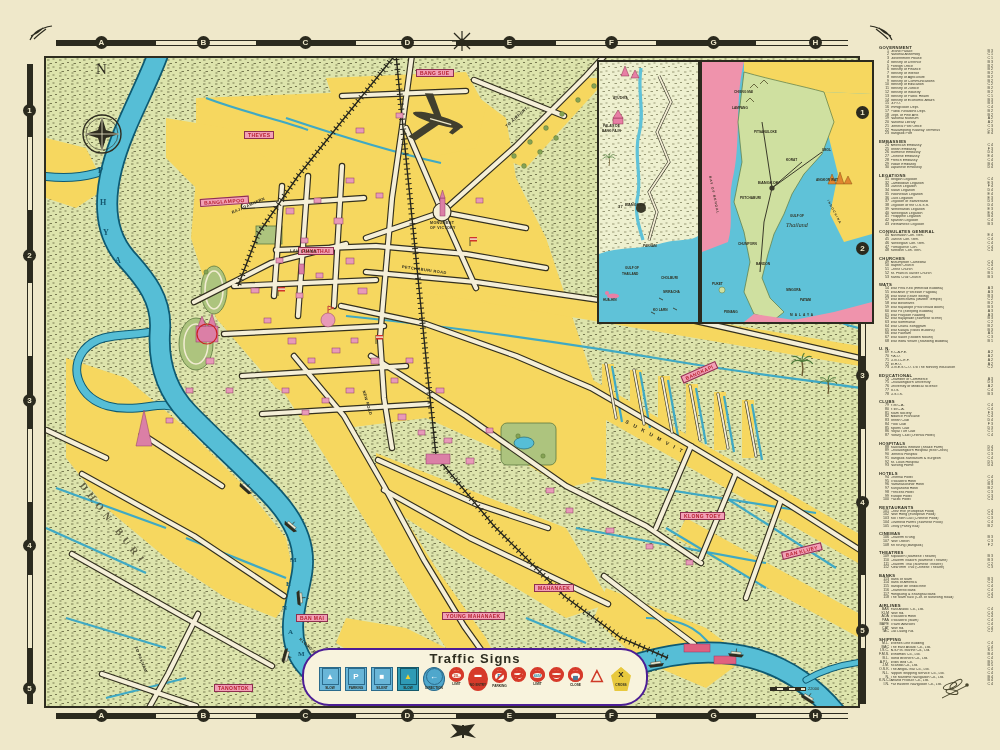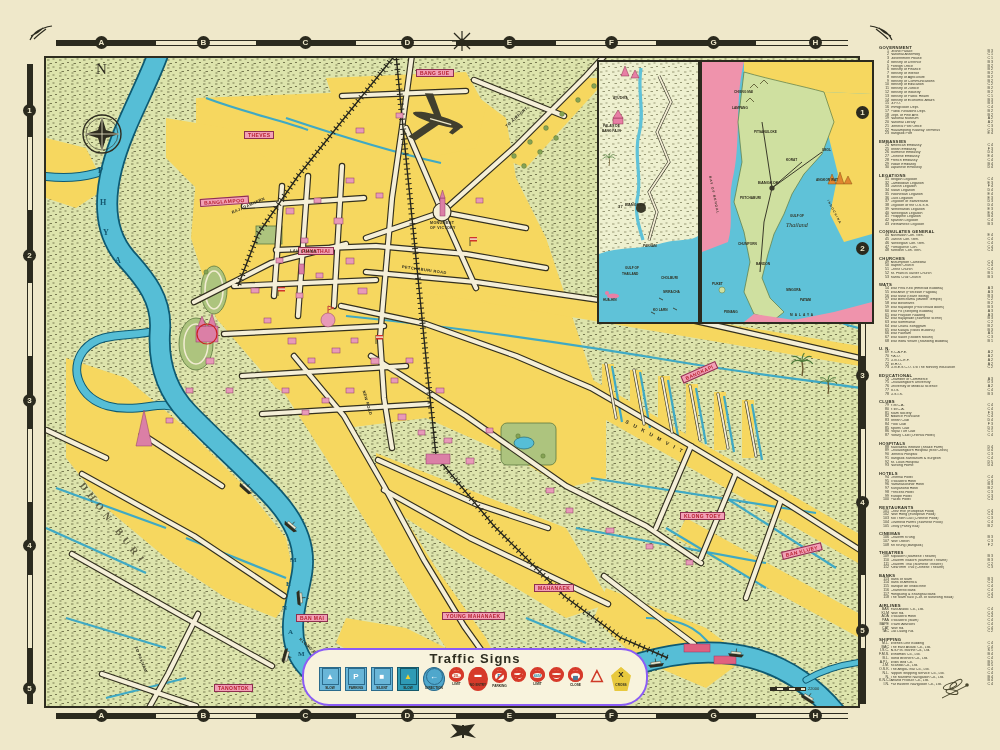--- a/index.html
+++ b/index.html
@@ -25,21 +25,21 @@
   .compassN{position:absolute;left:50px;top:3px;font-family:"Liberation Serif",serif;font-size:15px;color:#2f2d20;z-index:4}
   .scale-note{position:absolute;left:724px;top:628px;font-size:4px;color:#2e2d20;z-index:4;display:flex;align-items:center;gap:2px}
   .scale-note .bar{display:inline-block;width:34px;height:2px;background:repeating-linear-gradient(90deg,#2e2d20 0 6px,#efe8ca 6px 12px);border:.5px solid #2e2d20}
 
   
   .inset{position:absolute;border:2px solid #2b2a1e;overflow:hidden;z-index:3}
   .inset .ilbl{position:absolute;font-size:3.2px;font-weight:bold;color:#2f2d1e;white-space:nowrap;transform-origin:0 50%}
   .inset .scr{font-family:"Liberation Serif",serif;font-style:italic;font-weight:normal}
 
   
-  .traffic{position:absolute;left:256px;top:590px;width:342px;height:54px;background:#f8f3dd;border:2px solid #8b5cf6;border-radius:27px;z-index:5;overflow:hidden}
+  .traffic{position:absolute;left:256px;top:590px;width:342px;height:54px;background:#f8f3dd;border:2px solid #4c1d95;border-radius:27px;z-index:5;overflow:hidden}
   .traffic .ttl{text-align:center;font-size:13px;font-weight:bold;letter-spacing:1px;margin-top:1px}
   .traffic .row{display:flex;justify-content:center;gap:4px;margin-top:1px}
   .tsign{width:20px;display:flex;flex-direction:column;align-items:center}
   .shp{position:relative;width:15px;height:15px;display:flex;align-items:center;justify-content:center;font-weight:bold;font-size:8px;color:#fff}
   .s-sq{background:#69b6d8;border:1px solid #2b6b8c}
   .s-sqt{background:#2f9bb5;border:1px solid #15596b}
   .s-cib{background:#4fa7cc;border:1px solid #2b6b8c;border-radius:50%}
   .s-cir{background:#fdfaf0;border:3px solid #d63a2a;border-radius:50%;width:9px;height:9px}
   .s-cis{background:#d63a2a;border-radius:50%}
   .s-tri{background:none}

